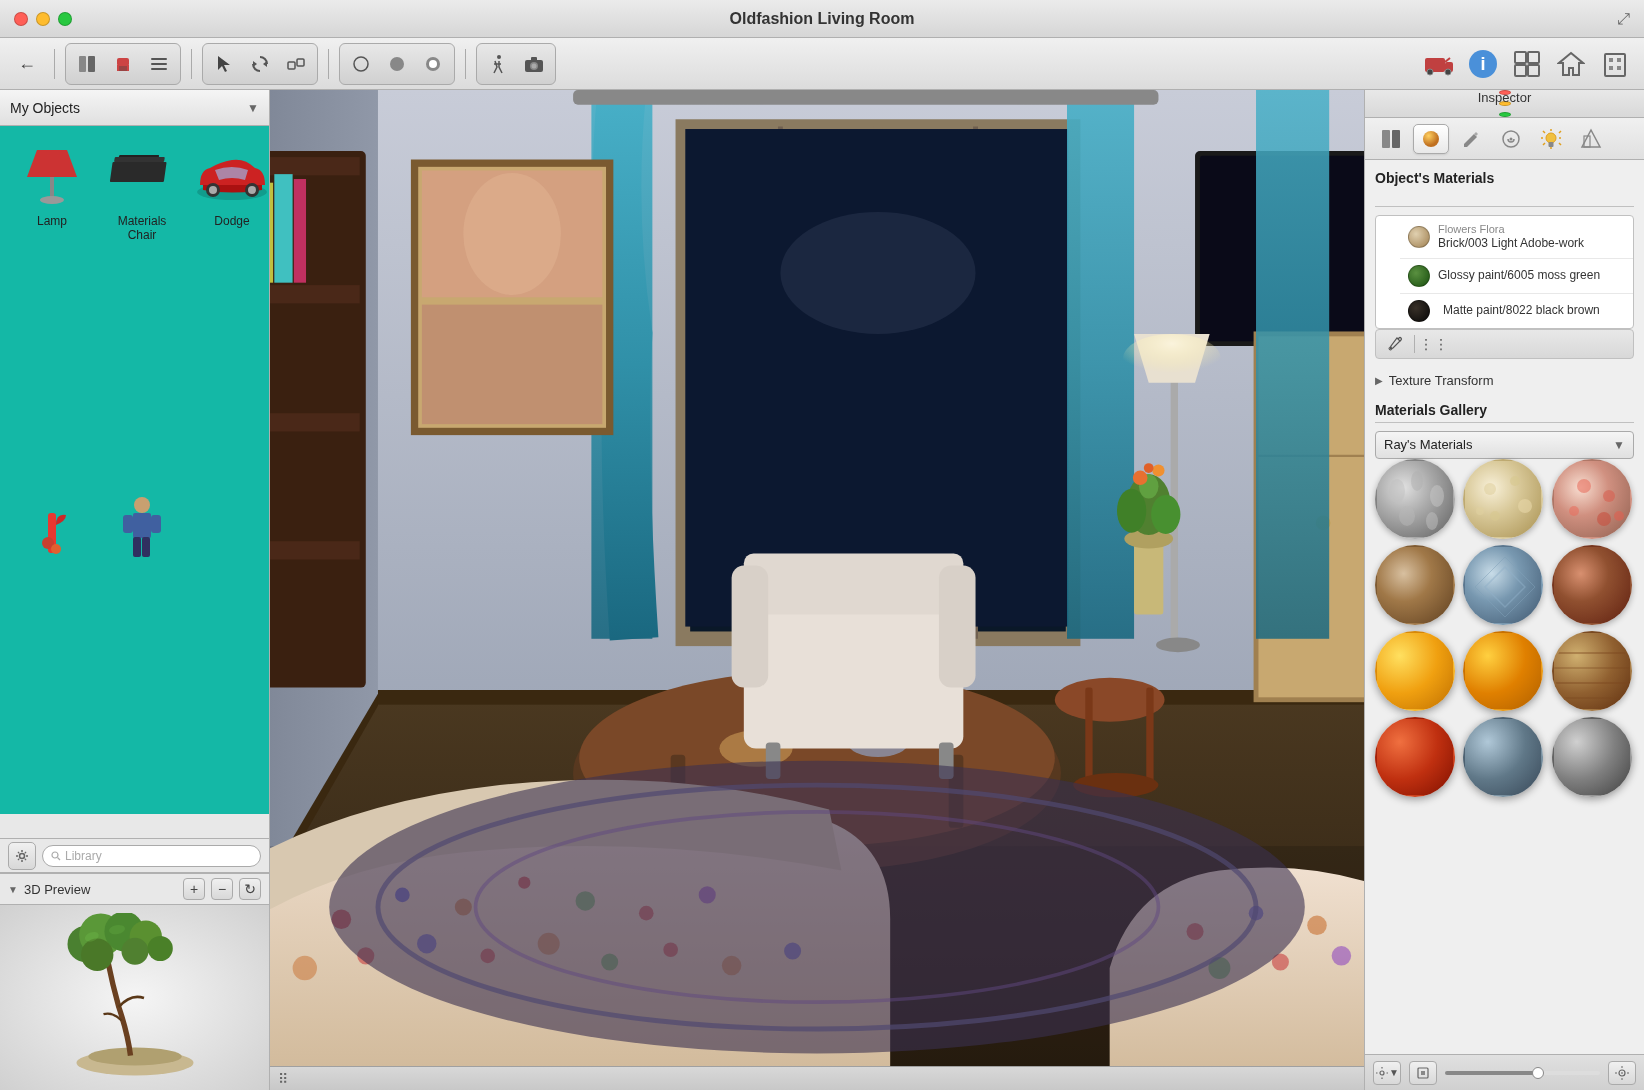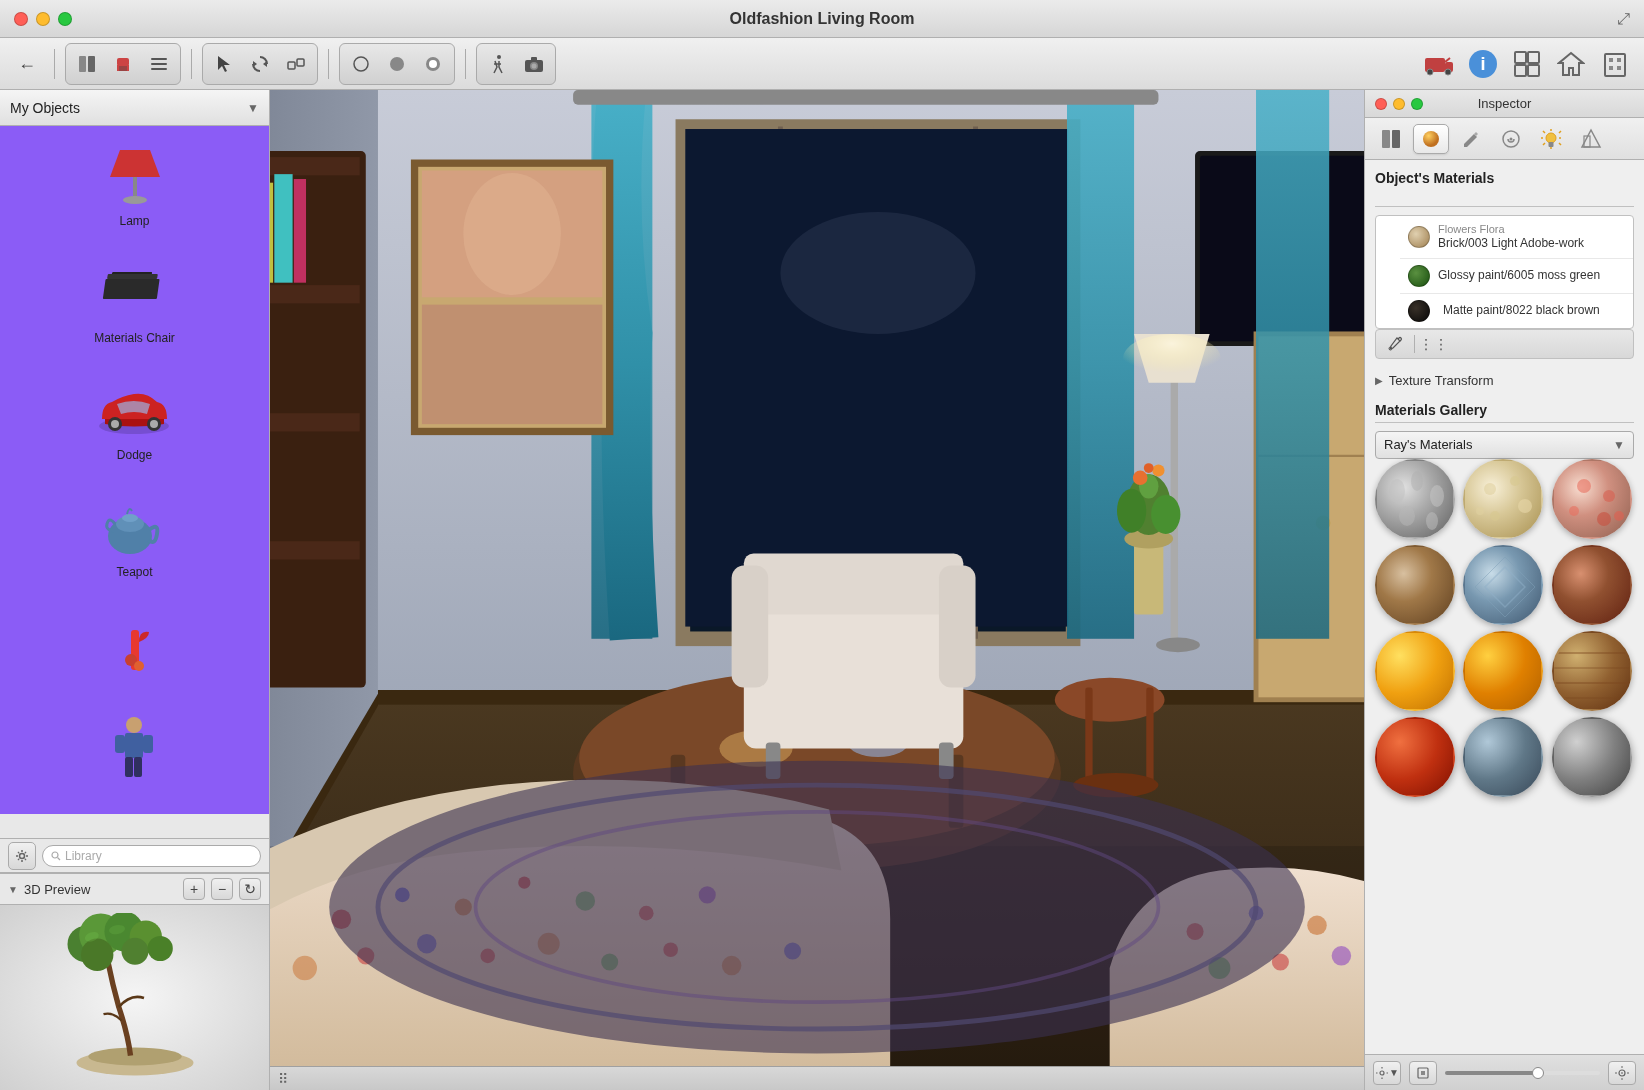--- a/index.html
+++ b/index.html
@@ -124,26 +124,26 @@
       color: #222;
     }
     .objects-dropdown span.arrow {
       margin-left: auto;
       font-size: 12px;
       color: #666;
     }
 
     .objects-grid {
       display: grid;
-      grid-template-columns: 1fr;
+      grid-template-columns: 1fr 1fr 1fr 1fr;
       gap: 2px;
       padding: 8px;
       flex: 1;
       overflow-y: auto;
-      background: #8b5cf6;
+      background: #14b8a6;
     }
     .obj-item {
       display: flex;
       flex-direction: column;
       align-items: center;
       padding: 8px 4px;
       border-radius: 6px;
       cursor: pointer;
       background: transparent;
     }
@@ -273,20 +273,21 @@
       position: relative;
     }
 
     .inspector-titlebar {
       height: 28px;
       background: linear-gradient(to bottom, #e8e8e8, #d8d8d8);
       border-bottom: 1px solid #b0b0b0;
       display: flex; align-items: center;
       padding: 0 10px;
       gap: 6px;
+      flex-direction: column;
     }
     .inspector-wc {
       width: 12px; height: 12px;
       border-radius: 50%;
       border: 1px solid rgba(0,0,0,0.2);
     }
     .inspector-wc-c { background: #ff5f57; }
     .inspector-wc-m { background: #febc2e; }
     .inspector-wc-x { background: #28c840; }
     .inspector-title {

